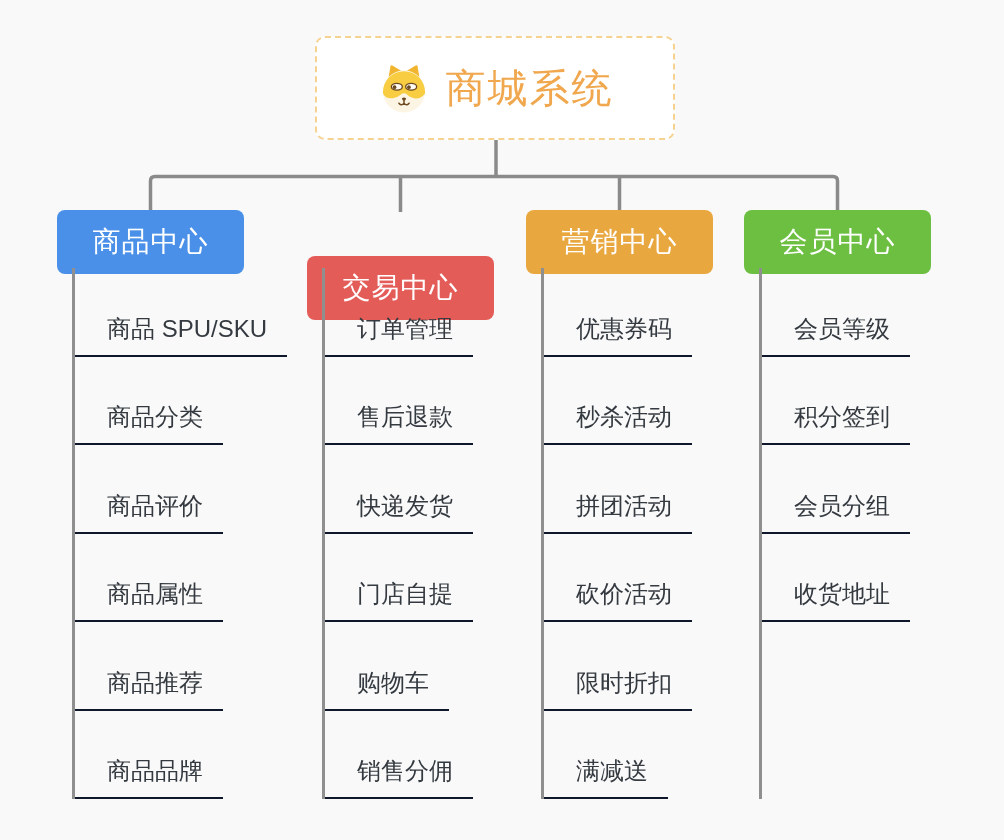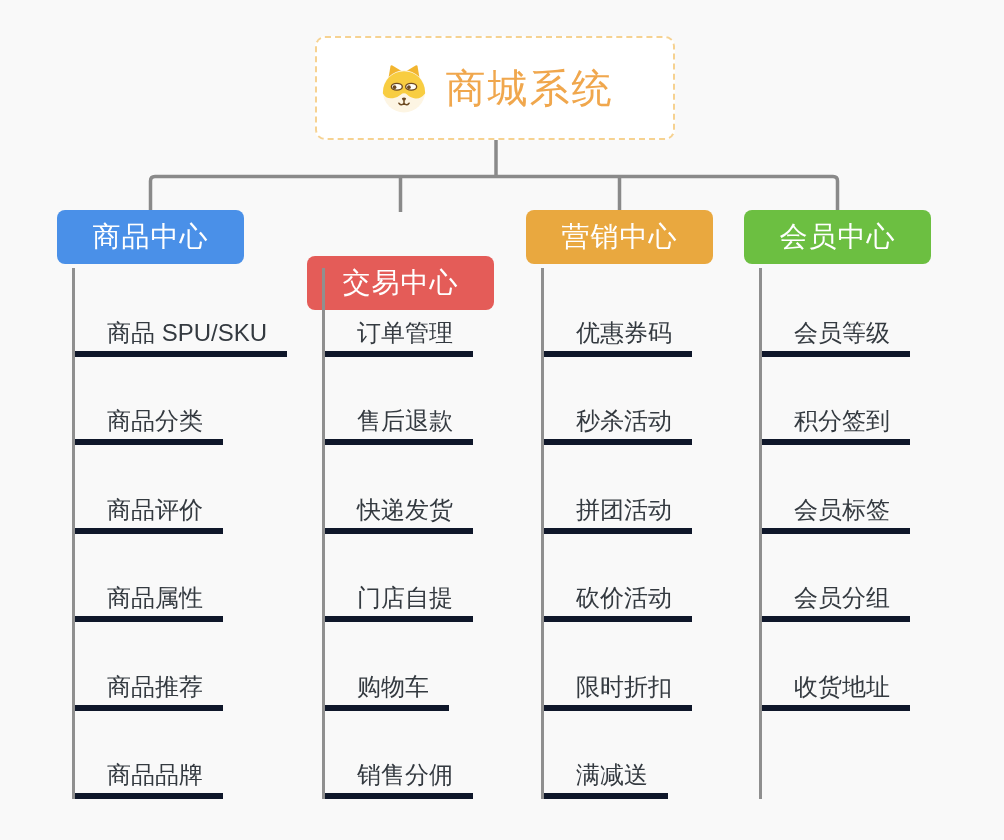--- a/index.html
+++ b/index.html
@@ -32,21 +32,21 @@
 
   
   .branches{position:absolute;inset:0;}
   .branch-col{position:absolute;top:210px;width:187px;}
   .branch-col:nth-child(1){left:57px;}
   .branch-col:nth-child(2){left:307px;}
   .branch-col:nth-child(3){left:526px;}
   .branch-col:nth-child(4){left:744px;}
 
   .branch-header{
-    width:187px;height:54px;
+    width:187px;height:64px;
     border-radius:8px;
     display:flex;align-items:center;justify-content:center;
     color:#ffffff;
     font-size:28px;
     letter-spacing:1px;
     box-sizing:border-box;
   }
   .children{
     position:absolute;
     left:15px;top:58px;
@@ -54,22 +54,22 @@
     border-left:3px solid #8f8f8f;
     display:flex;flex-direction:column;
   }
   .child{
     height:88.5px;
     display:flex;align-items:flex-end;
   }
   .child-label{
     display:inline-block;
     white-space:nowrap;
-    padding:0 20px 4px 32px;
-    border-bottom:6px solid #0f172a;
+    padding:0 20px 12px 32px;
+    border-bottom:2px solid #0f172a;
     font-size:24px;
     color:#343a40;
     line-height:1.15;
   }
 </style>
 </head>
 <body style="background: rgb(249, 249, 249);">
 
 <div class="canvas">
 
@@ -182,23 +182,20 @@
       <span class="branch-label">会员中心</span>
     </div>
     <div class="children">
           <div class="child">
             <span class="child-label">会员等级</span>
           </div>
           <div class="child">
             <span class="child-label">积分签到</span>
           </div>
           <div class="child">
-            <span class="child-label">会员标签</span>
-          </div>
-          <div class="child">
             <span class="child-label">会员分组</span>
           </div>
           <div class="child">
             <span class="child-label">收货地址</span>
           </div>
         </div>
   </div>
 </div>
 </div>
 

